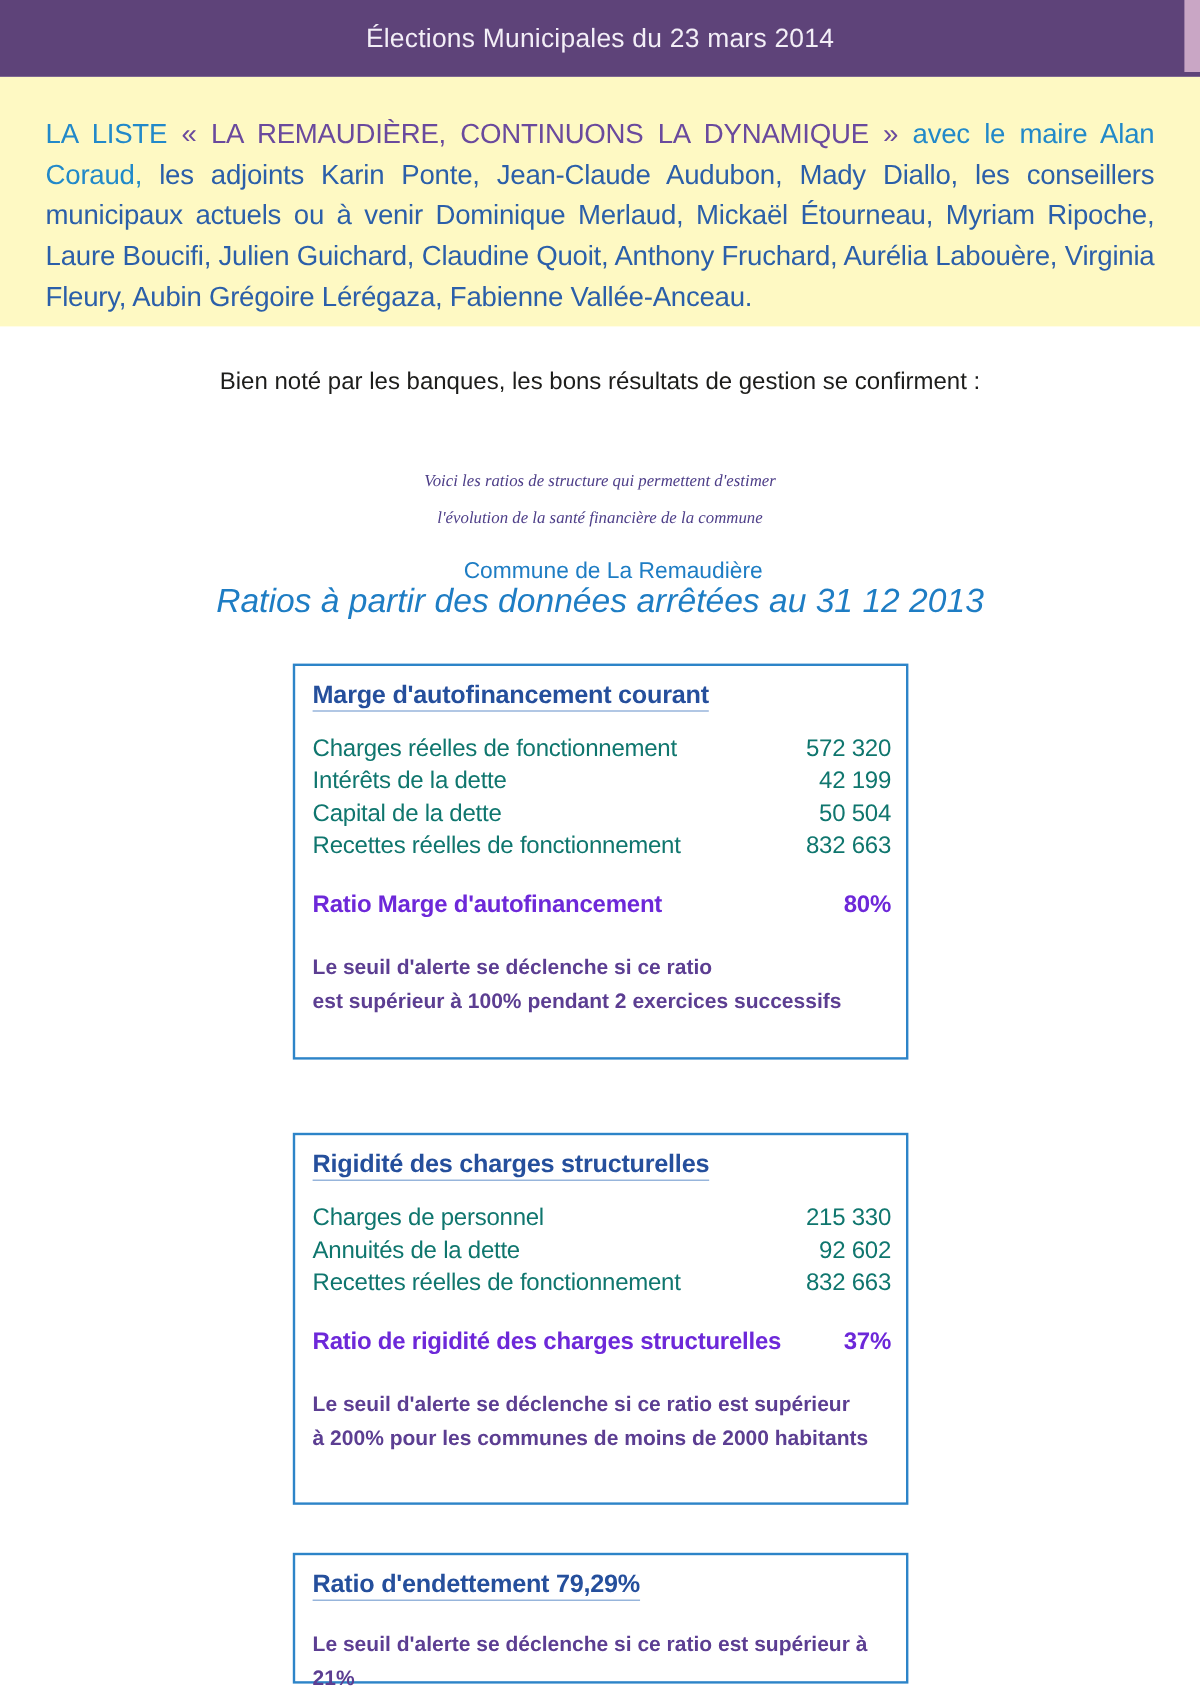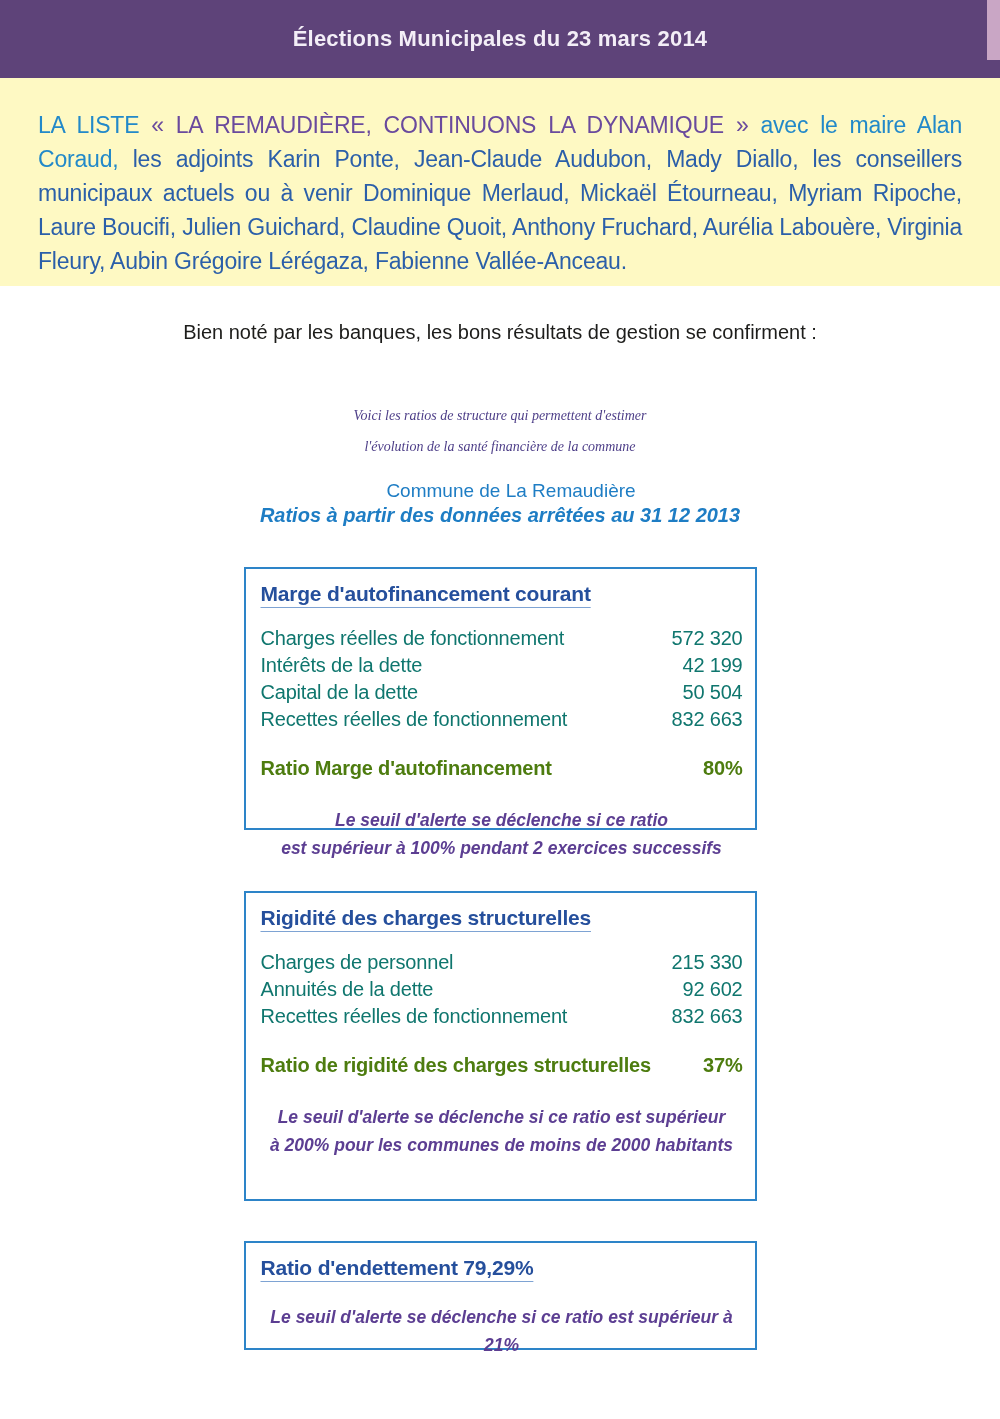--- a/index.html
+++ b/index.html
@@ -8,26 +8,25 @@
     height: 1419px;
     background: #ffffff;
     font-family: "Liberation Sans", sans-serif;
     position: relative;
     overflow: hidden;
   }
 
   
   .banner {
     position: relative;
-    height: 78px;
+    height: 64px;
     background: #5e4379;
     display: flex;
     align-items: center;
     justify-content: center;
-    font-weight: bold;
   }
   .banner-title {
     color: #f3eef7;
     font-size: 22px;
     letter-spacing: 0.2px;
   }
   .banner-strip {
     position: absolute;
     right: 0; top: 0;
     width: 13px; height: 60px;
@@ -78,35 +77,35 @@
     margin-top: 17px;
     text-align: center;
     color: #1e7dc4;
     font-size: 19px;
     line-height: 24px;
     padding-left: 22px;
   }
   .ratios-sub {
     text-align: center;
     color: #1e7dc4;
-    font-size: 20px;
+    font-size: 28px;
     line-height: 24px;
-    font-weight: bold;
+    font-weight: normal;
     font-style: italic;
   }
 
   
   .ratio-box {
     box-sizing: border-box;
     width: 513px;
     margin: 0 auto;
     border: 2px solid #2d84c8;
     padding: 12px 12px 0 15px;
   }
-  .box-1 { margin-top: 40px; height: 263px; }
+  .box-1 { margin-top: 40px; height: 330px; }
   .box-2 { margin-top: 61px; height: 310px; }
   .box-3 { margin-top: 40px; height: 109px; }
 
   .box-header {
     display: inline-block;
     color: #254f9c;
     font-size: 21px;
     font-weight: bold;
     line-height: 26px;
     letter-spacing: -0.2px;
@@ -124,33 +123,31 @@
     font-size: 20px;
     line-height: 27px;
     letter-spacing: -0.2px;
     gap: 18px;
   }
   .ratio-row {
     margin-top: 22px;
     display: flex;
     justify-content: space-between;
     align-items: baseline;
-    color: #4d7c0f;
+    color: #6d28d9;
     font-size: 20px;
     font-weight: bold;
     line-height: 27px;
     letter-spacing: -0.2px;
   }
   .alert {
     margin-top: 24px;
-    text-align: center;
     color: #5c3e92;
     font-size: 17.5px;
     font-weight: bold;
-    font-style: italic;
     line-height: 28px;
   }
   .box-3 .alert { margin-top: 22px; }
   .alert .line { display: block; }
 </style>
 </head>
 <body>
 
 <div>
 

